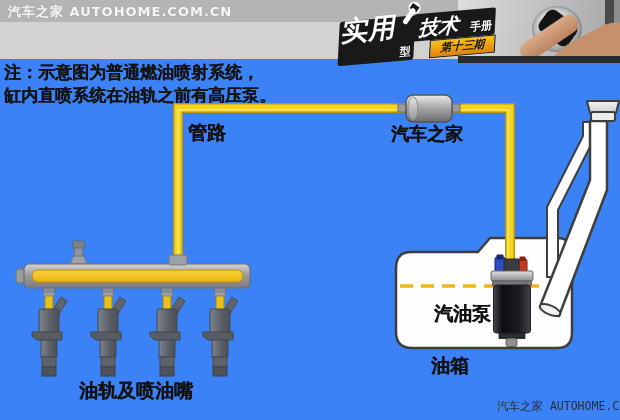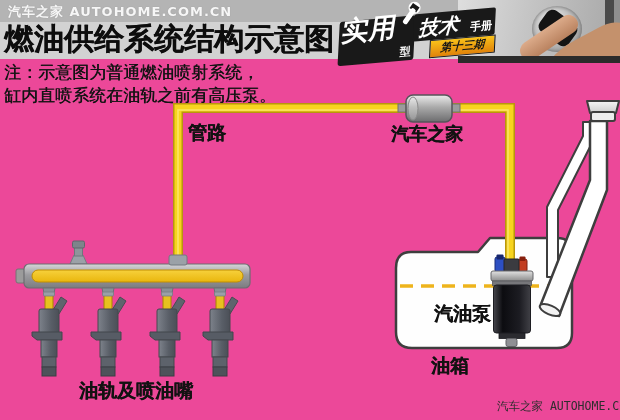--- a/index.html
+++ b/index.html
@@ -1,27 +1,27 @@
 <!DOCTYPE html>
 <html><head>
 <meta charset="utf-8">
 <style>
   html,body{margin:0;padding:0;}
   .stage{
-    position:relative;width:620px;height:420px;background:#ec4899;overflow:hidden;
+    position:relative;width:620px;height:420px;background:#3b82f6;overflow:hidden;
     font-family:"DejaVu Sans","Liberation Sans",sans-serif;
   }
   
   .header-bg{position:absolute;left:0;top:0;width:620px;height:59px;background:#d2d2d2;}
   .header-band{position:absolute;left:0;top:0;width:620px;height:22px;background:#b4b4b4;}
   .wm-top{position:absolute;left:8px;top:3px;font-size:13px;letter-spacing:1px;
     color:rgba(255,255,255,.92);font-weight:bold;text-shadow:0 0 1px rgba(120,120,120,.6);}
   .page-title{position:absolute;left:4px;top:19px;font-size:30px;font-weight:900;color:#0d0d0d;
     letter-spacing:0px;text-shadow:.6px 0 0 #0d0d0d;white-space:nowrap;}
-  .note-line{position:absolute;left:4px;font-size:17px;font-weight:400;color:#141414;
+  .note-line{position:absolute;left:4px;font-size:17px;font-weight:700;color:#141414;
     text-shadow:.4px 0 0 #141414;white-space:nowrap;}
   .note-1{top:61px;} .note-2{top:84px;}
   
   .badge{position:absolute;left:334px;top:3px;width:172px;height:60px;transform:rotate(-5deg);}
   .badge .b-left{position:absolute;left:4px;top:12px;width:76px;height:44px;background:#191919;
     transform:skewX(-8deg);border-radius:3px;}
   .badge .b-main{position:absolute;left:6px;top:4px;font-size:27px;font-weight:900;color:#fff;
     font-style:italic;letter-spacing:1px;}
   .badge .b-type{position:absolute;right:3px;bottom:1px;font-size:11px;font-weight:900;color:#fff;}
   .badge .b-right{position:absolute;left:80px;top:11px;width:82px;height:27px;background:#191919;
@@ -63,21 +63,20 @@
   .diagram-svg{position:absolute;left:0;top:0;width:620px;height:420px;}
 </style>
 </head>
 <body>
 
 <div class="stage">
 
   <div class="header-bg"></div>
   <div class="header-band"></div>
   <div class="wm-top">汽车之家 AUTOHOME.COM.CN</div>
-  <div class="page-title">燃油供给系统结构示意图</div>
   <div class="note-line note-1">注：示意图为普通燃油喷射系统，</div>
   <div class="note-line note-2">缸内直喷系统在油轨之前有高压泵。</div>
 
   <div class="photo">
     <div class="door-edge"></div>
     <div class="door-edge2"></div>
     <div class="ring"></div>
     <div class="knob"></div>
     <div class="knob-mark"></div>
     <div class="finger"></div>

